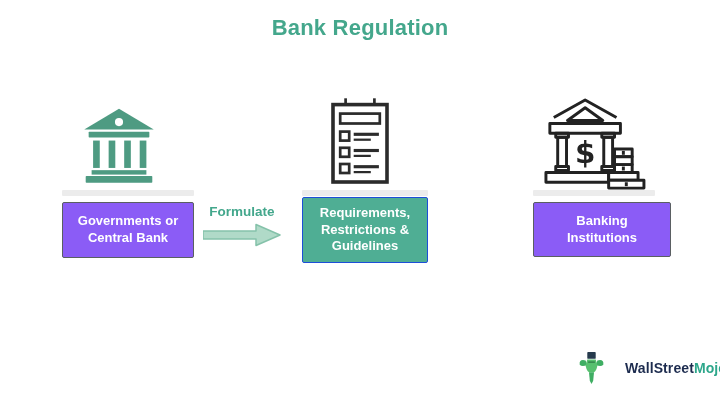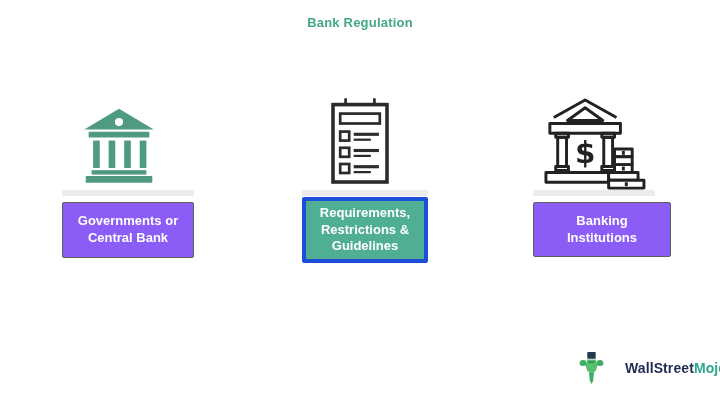--- a/index.html
+++ b/index.html
@@ -11,21 +11,21 @@
     background: #ffffff;
     font-family: "Liberation Sans", sans-serif;
     overflow: hidden;
   }
   .title {
     position: absolute;
     top: 15px;
     left: 0;
     width: 720px;
     text-align: center;
-    font-size: 13px;
+    font-size: 22px;
     font-weight: bold;
     color: #44a78c;
     letter-spacing: 0.2px;
   }
   .icon { position: absolute; }
   .icon-gov    { left: 82px;  top: 101px; width: 74px;  height: 88px; }
   .icon-check  { left: 324px; top: 95px;  width: 72px;  height: 93px; }
   .icon-bank   { left: 538px; top: 96px;  width: 108px; height: 98px; }
   .icon svg { width: 100%; height: 100%; display: block; }
 
@@ -52,21 +52,21 @@
     line-height: 1.3;
     border-radius: 2px;
     white-space: pre-line;
   }
   .node-dark {
     background: #8b5cf6;
     border: 1px solid #5a5f62;
   }
   .node-teal {
     background: #4fae94;
-    border: 4px solid #1d4ed8;
+    border: 1px solid #1d4ed8;
   }
   .node1 { left: 62px;  top: 202px; width: 132px; height: 56px; }
   .node2 { left: 302px; top: 197px; width: 126px; height: 66px; }
   .node3 { left: 533px; top: 202px; width: 138px; height: 55px; }
 
   .arrow-group {
     position: absolute;
     top: 204px;
     width: 82px;
     display: flex;
@@ -181,20 +181,26 @@
   <div class="node node2 node-teal">
     <span>Requirements,
 Restrictions &amp;
 Guidelines</span>
   </div>
   <div class="node node3 node-dark">
     <span>Banking
 Institutions</span>
   </div>
 
+  <div class="arrow-group arrow-group-1">
+    <div class="arrow-label">Formulate</div>
+    <svg width="78" height="24" viewBox="0 0 78 24">
+      <polygon points="0,8 53,8 53,1.5 77,12 53,22.5 53,16 0,16" fill="#b0dac8" stroke="#85c2aa" stroke-width="1.5" stroke-linejoin="round"></polygon>
+    </svg>
+  </div>
 
 
   <div class="logo">
     <svg width="27" height="32" viewBox="0 0 32 38">
       <rect x="11" y="0" width="10" height="8" rx="1" fill="#263a4d"></rect>
       <path d="M9,10 Q1,8 2,15 Q5,18 11,15 Z" fill="#3fae63"></path>
       <path d="M23,10 Q31,8 30,15 Q27,18 21,15 Z" fill="#3fae63"></path>
       <path d="M11,9 L21,9 L23,16 Q22,22 19,24 L13,24 Q10,22 9,16 Z" fill="#57c06f"></path>
       <path d="M13,24 L19,24 L18,34 L16,38 L14,34 Z" fill="#3fae63"></path>
       <line x1="12" y1="12" x2="20" y2="12" stroke="#2c7a46" stroke-width="1.5"></line>

